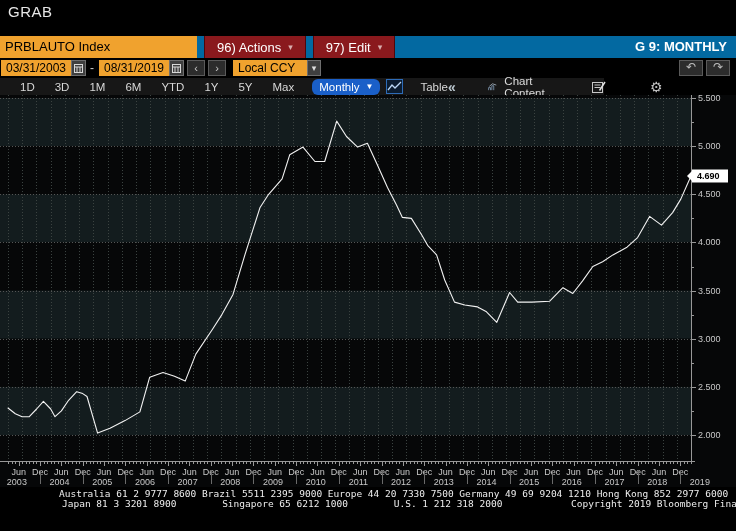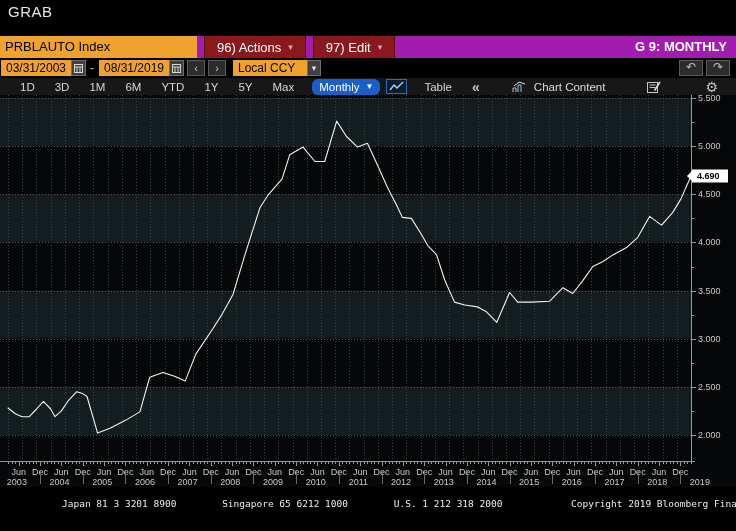--- a/index.html
+++ b/index.html
@@ -2,21 +2,21 @@
 <html><head>
 <meta charset="utf-8">
 <style>
   html,body{margin:0;padding:0;background:#000;}
   .screen{position:relative;width:736px;height:531px;background:#000;overflow:hidden;
           font-family:"Liberation Sans",sans-serif;cursor:default;-webkit-font-smoothing:none;}
   
   .topbar{position:absolute;left:0;top:0;width:680px;height:36px;background:#000;}
   .grab{position:absolute;left:8px;top:3px;font-size:15px;color:#e6e6e6;letter-spacing:.5px;}
   
-  .titlebar{position:absolute;left:0;top:36px;width:736px;height:22px;background:#a21caf;
+  .titlebar{position:absolute;left:0;top:36px;width:736px;height:22px;background:#0369a1;
             display:flex;align-items:stretch;}
   .ticker{width:197px;background:#f0a22e;color:#000;font-size:13px;line-height:22px;
           padding-left:5px;box-sizing:border-box;white-space:nowrap;}
   .menu-btn{margin-left:7px;background:#8a191d;border-left:1px solid #4e070b;border-right:1px solid #4e070b;
             padding:0 12px;color:#fff;font-size:13px;line-height:21px;display:flex;align-items:center;white-space:nowrap;}
   .menu-caret{font-size:9px;color:#d8aeae;margin-left:7px;}
   .flex-sp{flex:1;}
   .page-label{color:#fff;font-size:13px;font-weight:bold;line-height:22px;padding-right:9px;white-space:nowrap;}
   
   .rangebar{position:absolute;left:0;top:58px;width:736px;height:20px;background:#000;
@@ -29,21 +29,21 @@
   .nav-btn{width:18px;height:16px;background:#2c2c2c;border:1px solid #5a5a5a;box-sizing:border-box;
            color:#c9c9c9;font-size:11px;line-height:14px;text-align:center;margin-left:3px;}
   .ccy-field{width:74px;height:16px;background:#f0a22e;color:#000;font-size:12px;line-height:16px;
              padding-left:5px;box-sizing:border-box;margin-left:7px;}
   .ccy-arrow{width:14px;height:16px;background:#3f3f3f;border:1px solid #6e6e6e;box-sizing:border-box;
              color:#ddd;font-size:9px;line-height:14px;text-align:center;}
   .undo-grp{margin-left:auto;margin-right:6px;display:flex;}
   .hist-btn{width:24px;height:16px;background:#2c2c2c;border:1px solid #5a5a5a;box-sizing:border-box;
             color:#bdbdbd;font-size:12px;line-height:13px;text-align:center;margin-left:3px;}
   
-  .toolbar{position:absolute;left:0;top:78px;width:736px;height:17px;background:#171717;
+  .toolbar{position:absolute;left:0;top:78px;width:604px;height:17px;background:#171717;
            display:flex;align-items:center;font-size:11.5px;color:#d8d8d8;}
   .tool-period{margin-left:20px;white-space:nowrap;}
   .freq-btn{margin-left:18px;background:#1a5fc8;color:#fff;height:16px;line-height:16px;
             padding:0 7px;display:flex;align-items:center;white-space:nowrap;border-radius:6px;}
   .freq-caret{font-size:8px;margin-left:6px;}
   .ctype-btn{margin-left:6px;width:21px;height:15px;background:#0b1c30;border:1px solid #2e6cb8;
              box-sizing:border-box;display:flex;align-items:center;justify-content:center;}
   .table-lbl{margin-left:17px;}
   .collapse{color:#b9c5cd;font-size:14px;font-weight:bold;}
   .cc-group{display:flex;align-items:center;margin-left:32px;}
@@ -507,16 +507,17 @@
         <line x1="691" y1="27.5" x2="694" y2="27.5" stroke="#989898"></line>
         <line x1="691" y1="3.5" x2="696" y2="3.5" stroke="#989898"></line>
         <text x="698" y="6" font-size="9" fill="#c8c8c8">5.500</text>
         <polygon points="687,80.99142857142853 693,74.99142857142853 693,86.99142857142853" fill="#ffffff"></polygon>
         <rect x="692" y="74.49142857142853" width="36" height="13" fill="#ffffff"></rect>
         <text x="697" y="84.49142857142853" font-size="9" font-weight="bold" fill="#000000">4.690</text>
       </svg>
   </div>
 
   <div class="footer">
+    <div class="f1">Australia 61 2 9777 8600 Brazil 5511 2395 9000 Europe 44 20 7330 7500 Germany 49 69 9204 1210 Hong Kong 852 2977 6000</div>
     <div class="f2">Japan 81 3 3201 8900        Singapore 65 6212 1000        U.S. 1 212 318 2000            Copyright 2019 Bloomberg Finance L.P.</div>
   </div>
 
 </div>
 
 </body></html>

